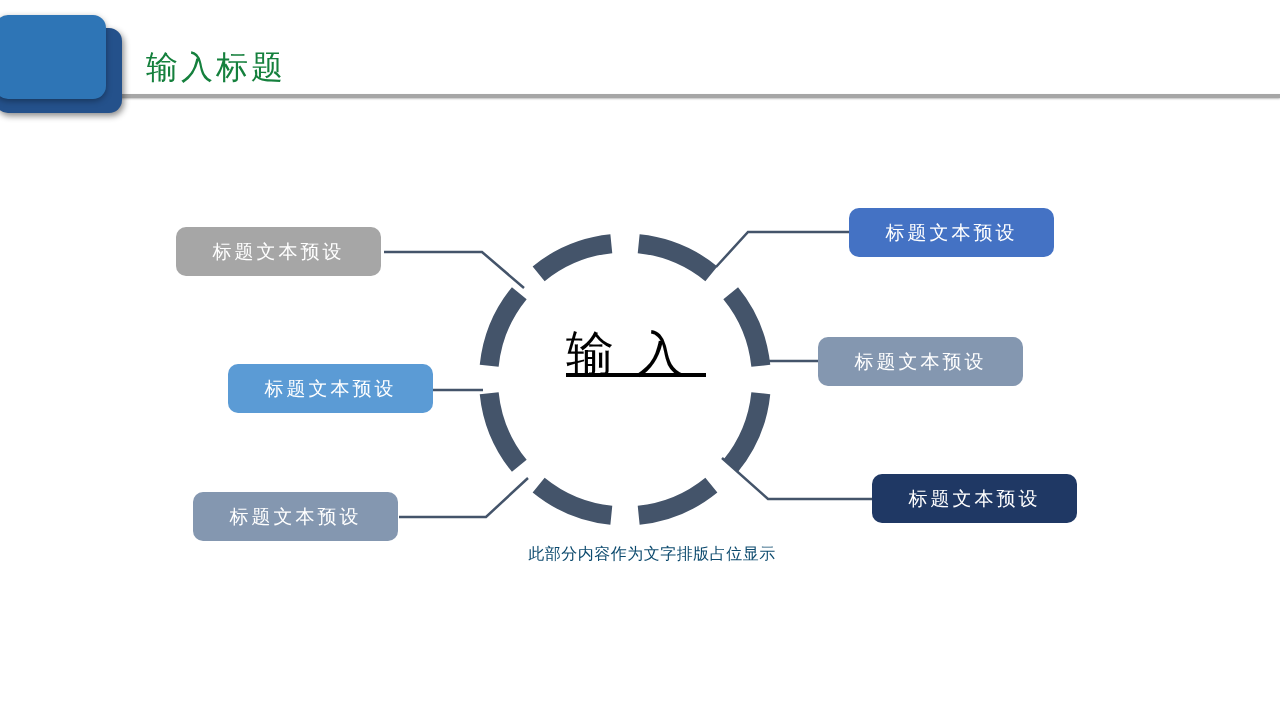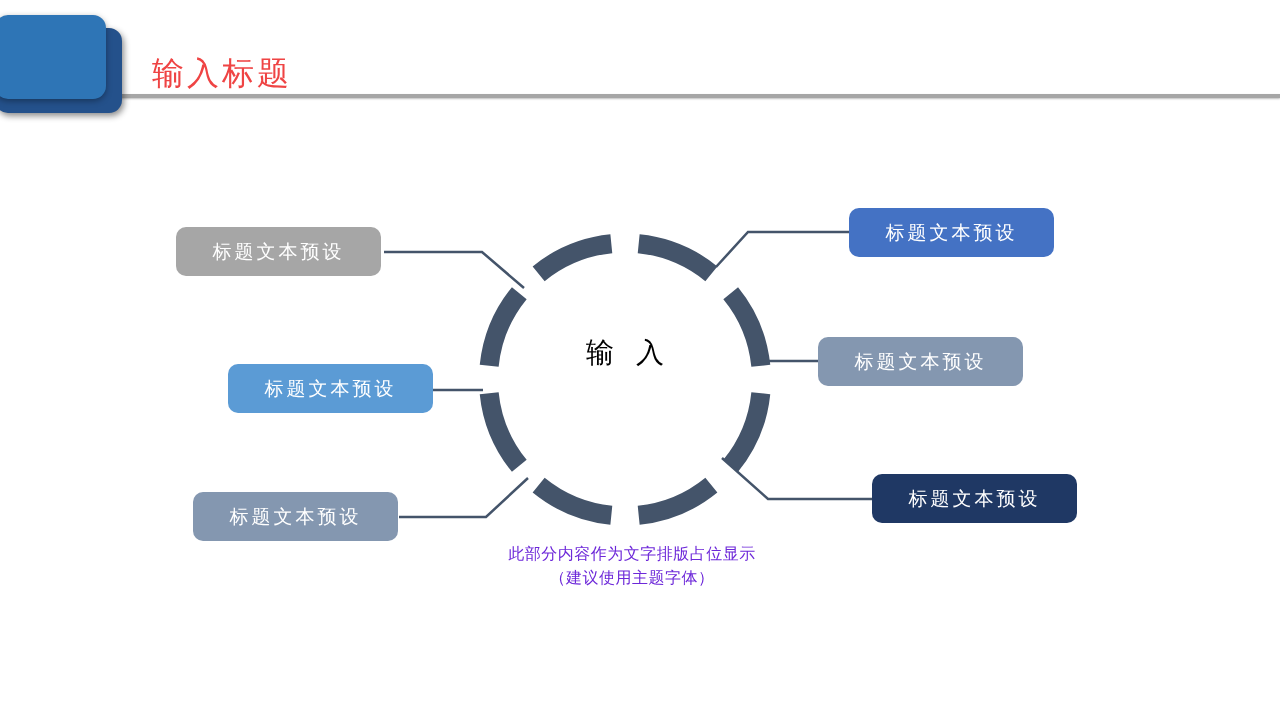--- a/index.html
+++ b/index.html
@@ -22,55 +22,56 @@
     width: 127px; height: 85px; border-radius: 13px;
     box-shadow: 2px 3px 6px rgba(0,0,0,0.45);
   }
   .accent-front {
     position: absolute; left: -5px; top: 15px;
     width: 111px; height: 84px; border-radius: 13px;
     box-shadow: 0 2px 6px rgba(0,0,0,0.35);
   }
   .slide-title {
     position: absolute; left: 140px; top: 40px;
-    margin: 12px;
-    font-size: 32px; font-weight: 400; color: #ef4444;
+    margin: 6px;
+    font-size: 32px; font-weight: 400; color: #15803d;
     letter-spacing: 3px; white-space: nowrap;
   }
 
   
   .diagram-svg { position: absolute; left: 0; top: 0; width: 1280px; height: 720px; }
   .diagram-svg polyline, .diagram-svg path { fill: none; }
   .diagram-svg polyline { stroke-width: 2.5px; }
 
   .center-title {
     position: absolute; left: 495px; top: 328px; width: 260px;
     text-align: center; color: #000;
-    font-size: 28px; line-height: 50px;
+    font-size: 48px; line-height: 50px;
     letter-spacing: 22px;
+    text-decoration: underline;
   }
   .center-title div { padding-left: 22px; } 
 
   .item-box {
     position: absolute;
     width: 205px; height: 49px; border-radius: 10px;
     display: flex; align-items: center; justify-content: center;
     font-size: 19px; letter-spacing: 3px;
     white-space: nowrap;
   }
   .item-lt { left: 176px; top: 227px; }
   .item-lm { left: 228px; top: 364px; }
   .item-lb { left: 193px; top: 492px; }
   .item-rt { left: 849px; top: 208px; }
   .item-rm { left: 818px; top: 337px; }
   .item-rb { left: 872px; top: 474px; }
 
   .caption {
-    position: absolute; left: 432px; top: 542px; width: 400px;
-    text-align: center; color: #6d28d9;
+    position: absolute; left: 452px; top: 542px; width: 400px;
+    text-align: center; color: #0c4a6e;
     font-size: 16px; line-height: 24px; letter-spacing: 0.5px;
   }
 </style>
 </head>
 <body>
 
 <div class="slide">
 
   <div class="separator" style="background-color: rgb(166, 166, 166);"></div>
   <div class="accent-back" style="background-color: rgb(36, 81, 139);"></div>
@@ -116,16 +117,15 @@
   </div>
   <div class="item-box item-rm" style="background-color: rgb(132, 151, 176); color: rgb(255, 255, 255);">
     <span>标题文本预设</span>
   </div>
   <div class="item-box item-rb" style="background-color: rgb(31, 56, 100); color: rgb(255, 255, 255);">
     <span>标题文本预设</span>
   </div>
 
   <div class="caption">
     <div>此部分内容作为文字排版占位显示</div>
-    <div>（建议使用主题字体）</div>
   </div>
 
 </div>
 
 </body></html>

